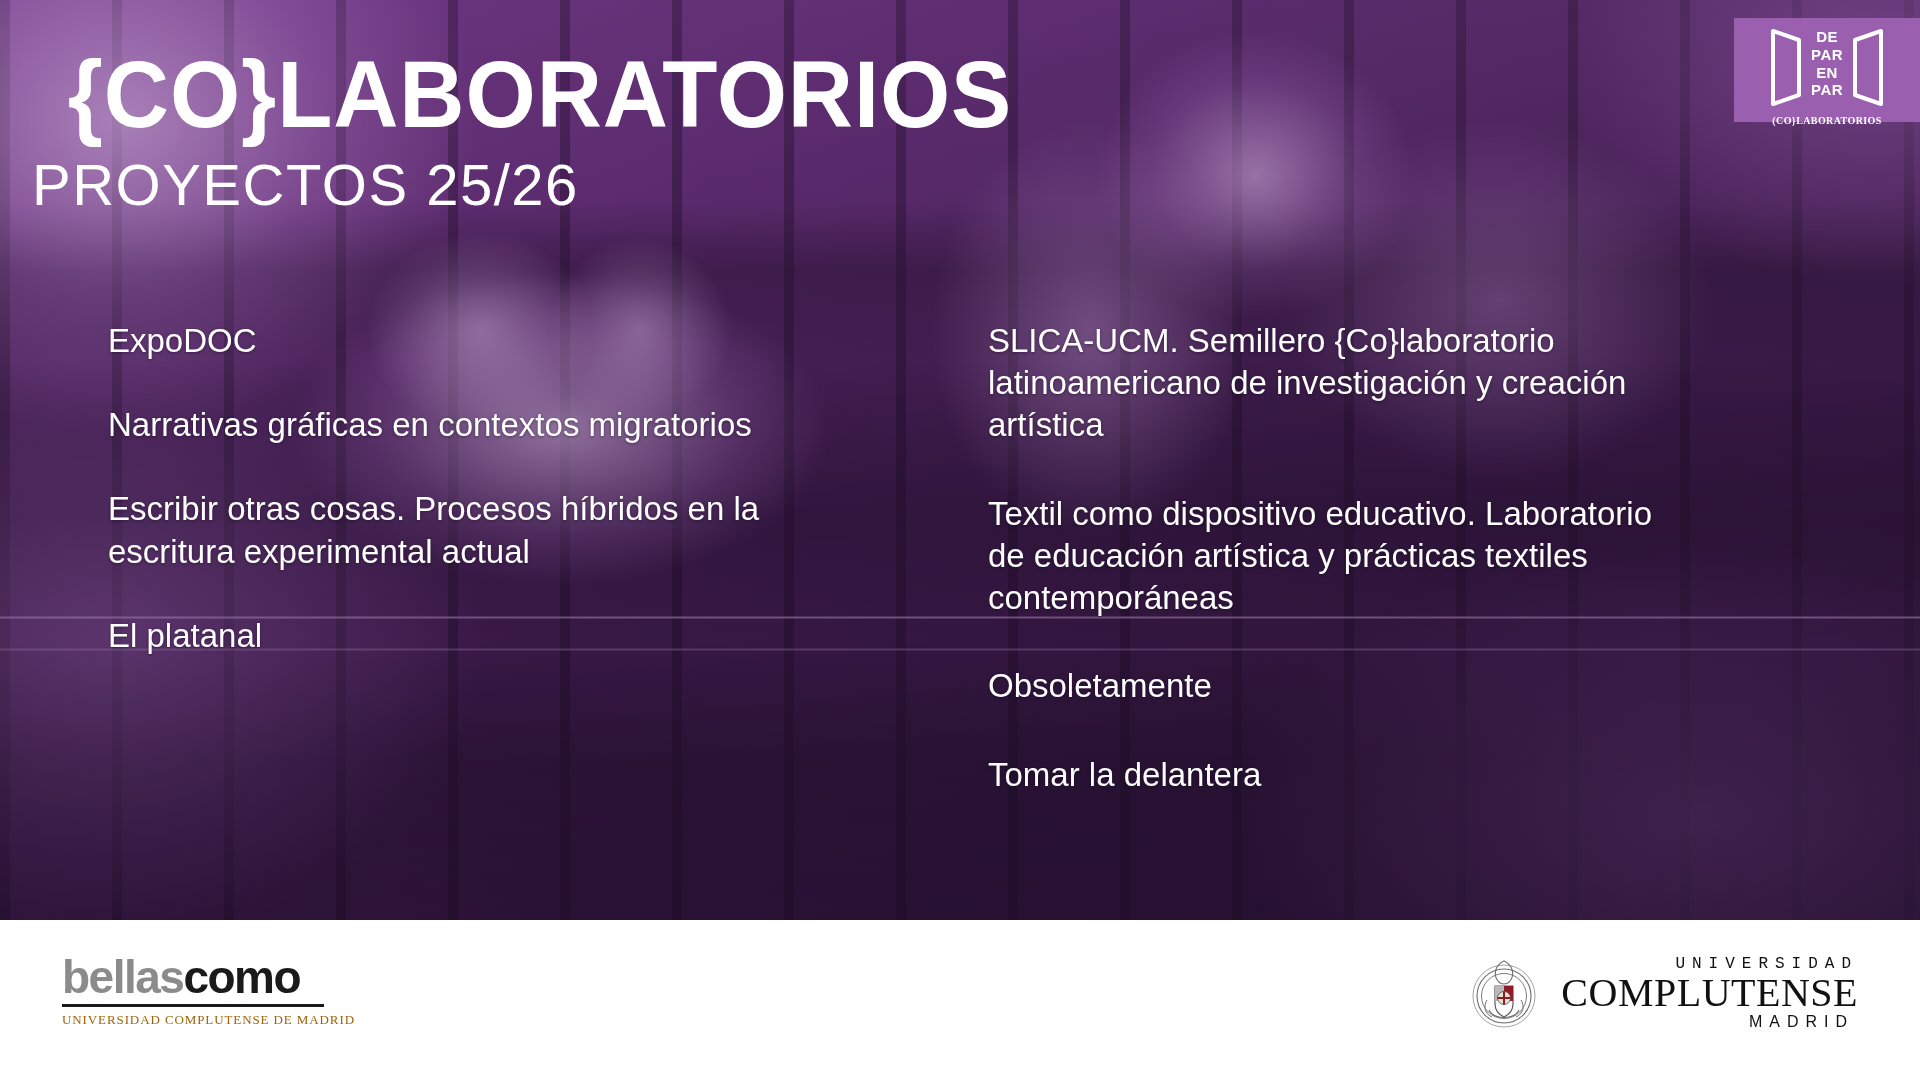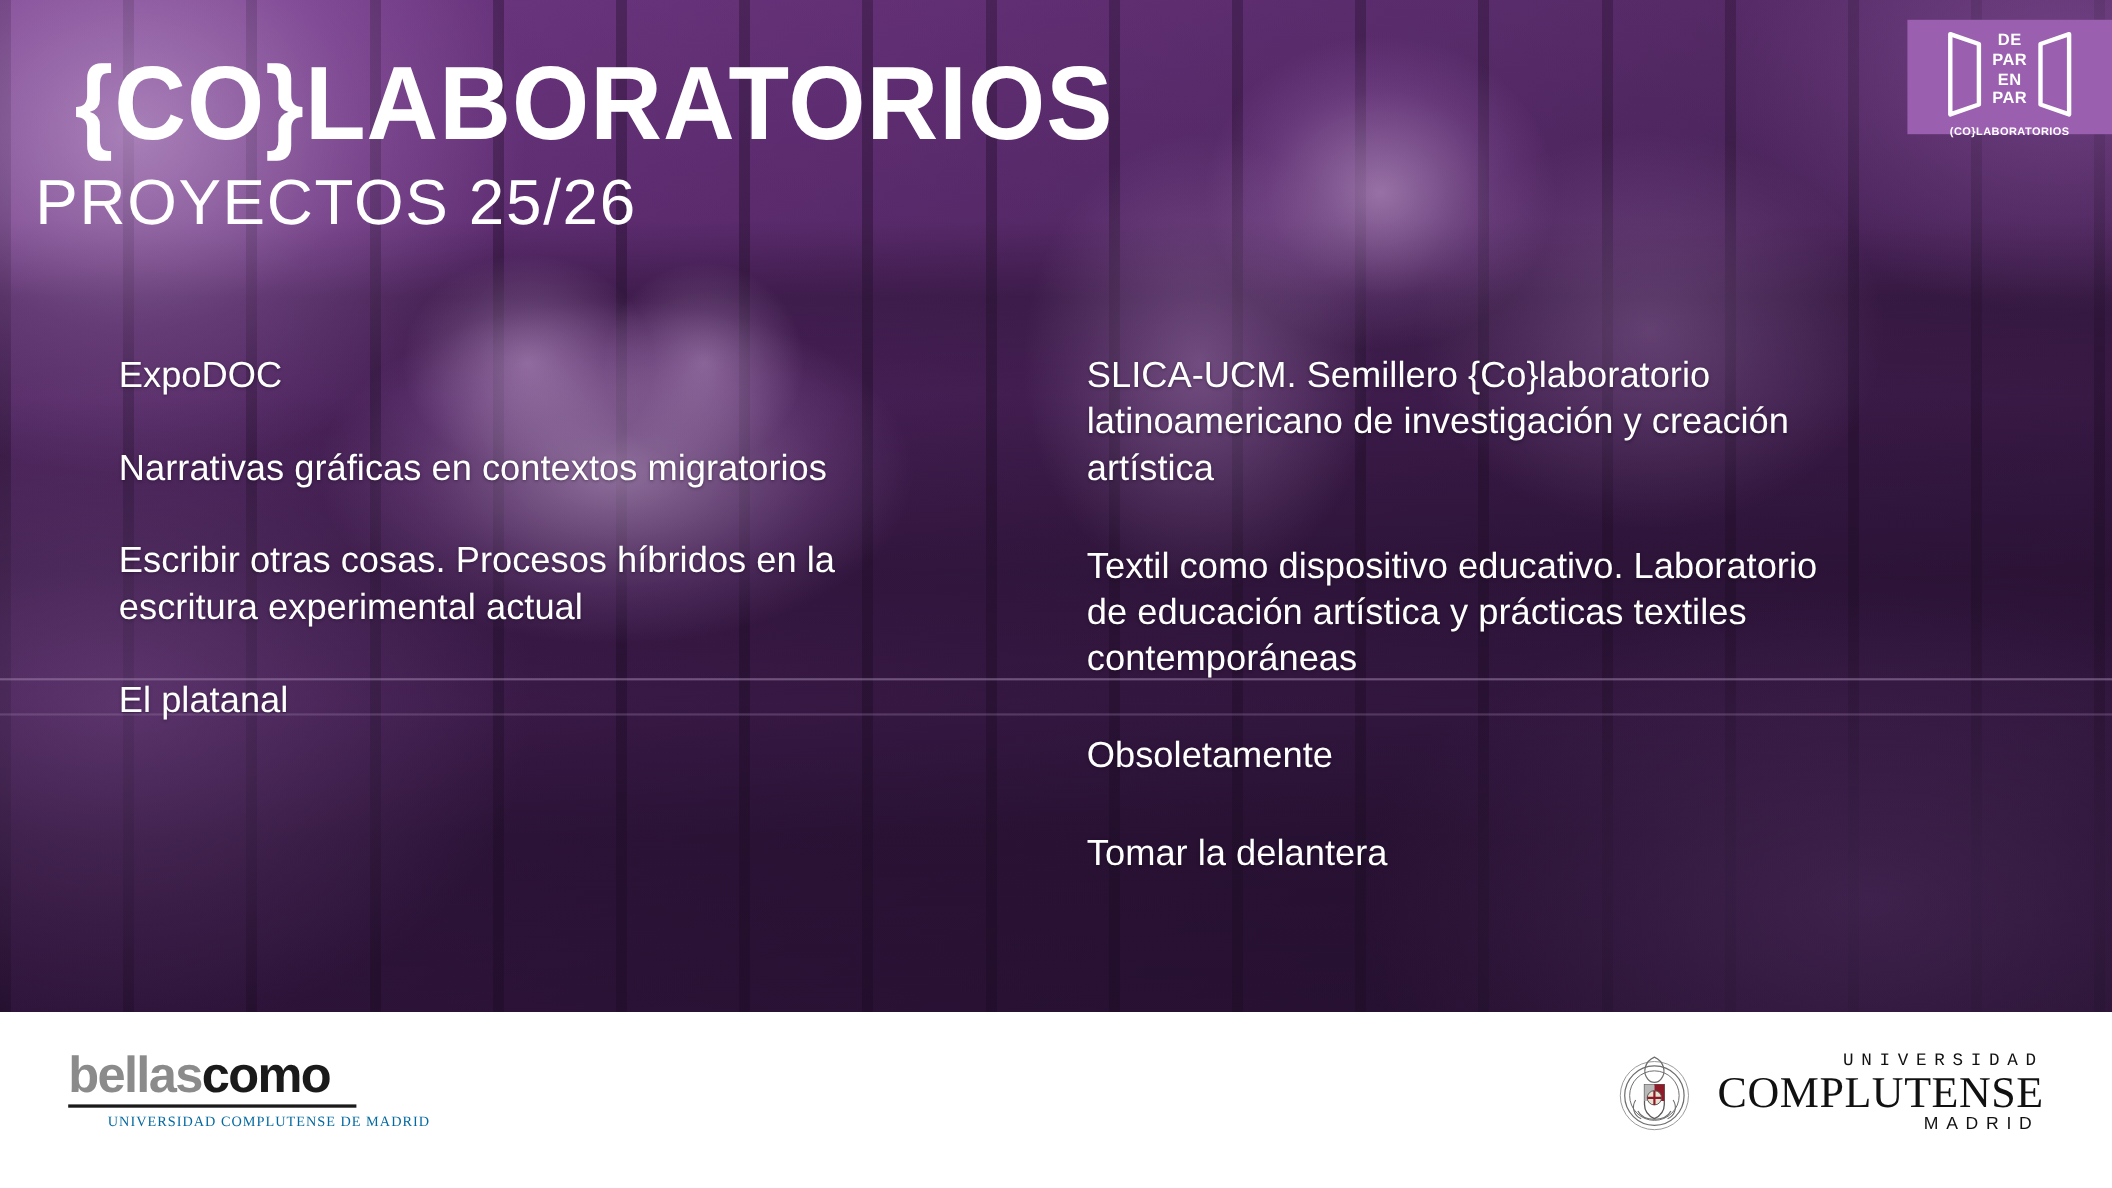--- a/index.html
+++ b/index.html
@@ -189,21 +189,21 @@
     color: #ffffff;
     font-family: "Liberation Sans", sans-serif;
     font-weight: 700;
     font-size: 15px;
     line-height: 1.18;
     letter-spacing: 0.4px;
   }
   .brand-caption {
     margin-top: 8px;
     color: #ffffff;
-    font-family: Liberation Sans, sans-serif;
+    font-family: Liberation Serif, serif;
     font-weight: 700;
     font-size: 10px;
     letter-spacing: 0.4px;
   }
 
   
   .footer {
     position: absolute;
     left: 0; top: 920px;
     width: 1920px; height: 160px;
@@ -228,23 +228,22 @@
   .bellas-rule {
     width: 262px; height: 3px;
     background: #1a1a1a;
     margin-top: 4px;
   }
   .bellas-sub {
     margin-top: 5px;
     font-family: "Liberation Serif", serif;
     font-size: 13px;
     letter-spacing: 0.9px;
-    color: #0369a1;
+    color: #a16207;
     white-space: nowrap;
-    margin-left: 36px;
   }
 
   .ucm {
     position: absolute;
     right: 62px;
     top: 34px;
     display: flex;
     align-items: center;
     gap: 18px;
   }

